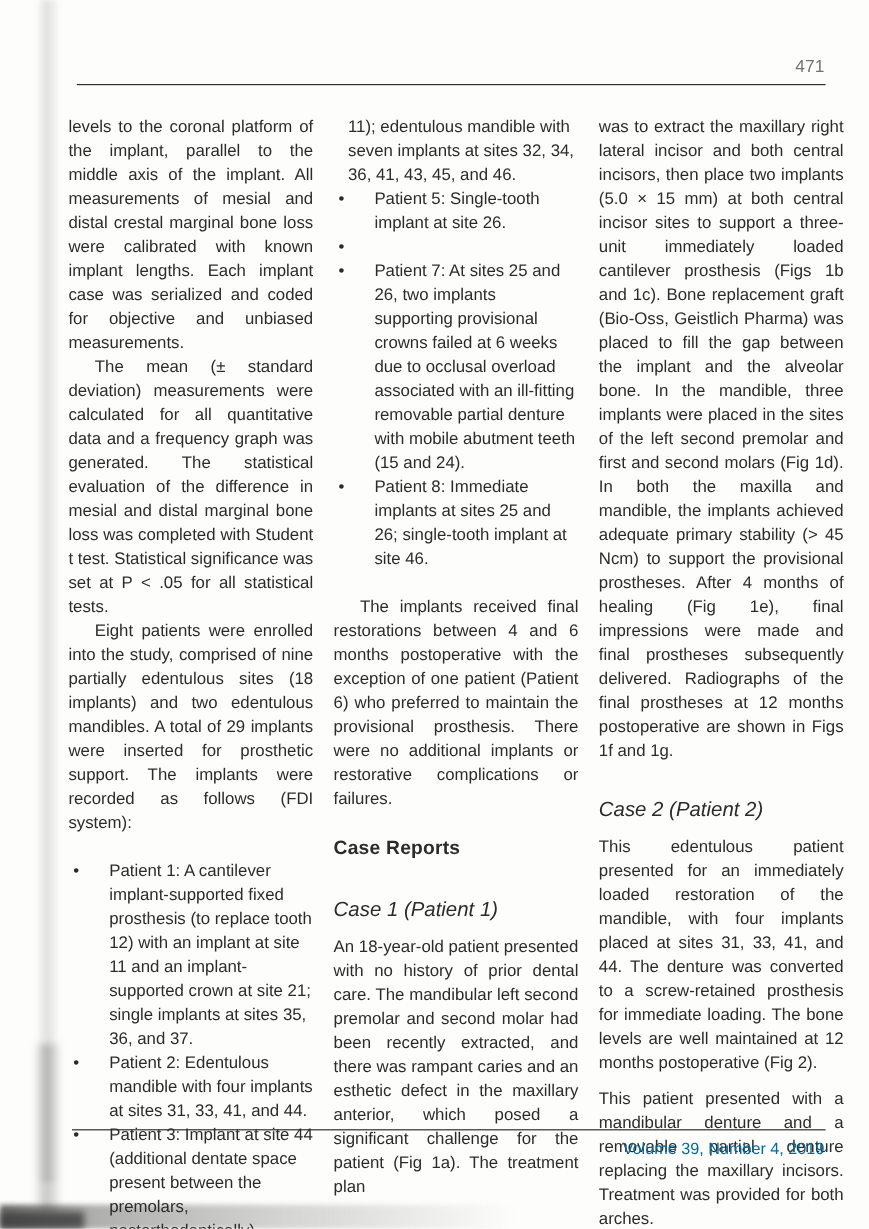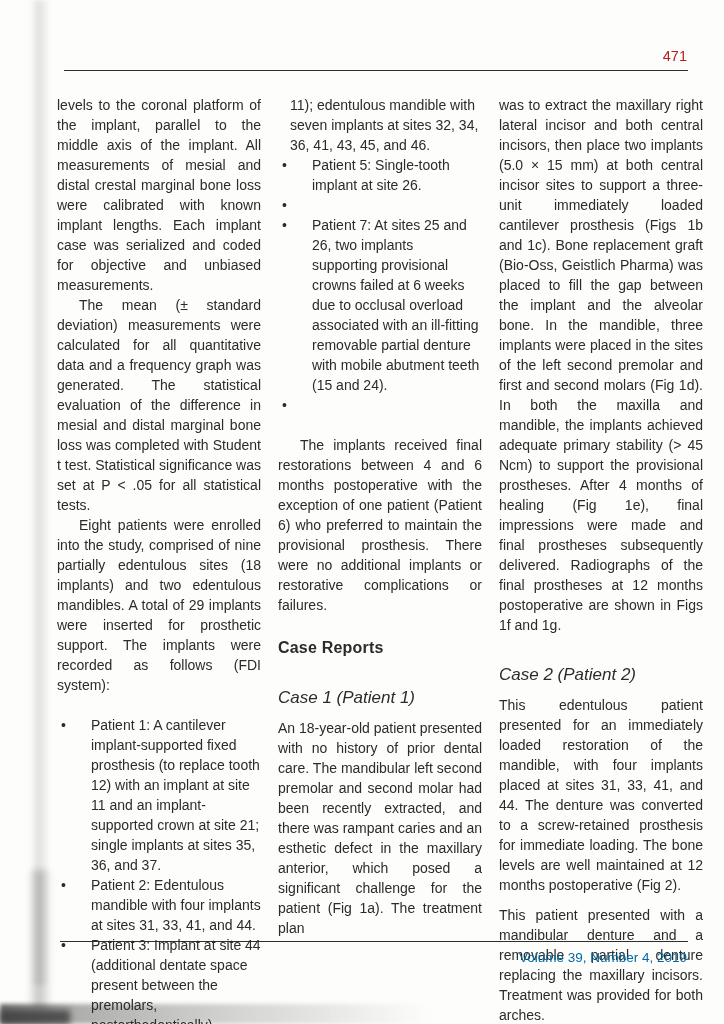--- a/index.html
+++ b/index.html
@@ -28,21 +28,21 @@
     background:linear-gradient(to right, rgba(60,60,60,.75) 0%, rgba(110,110,110,.55) 18%, rgba(150,150,150,.40) 55%, rgba(170,170,170,0) 100%);
     filter:blur(2px);
   }
   .scan-corner{
     position:absolute;left:0;top:1010px;width:70px;height:14px;
     background:rgba(60,60,60,.8);filter:blur(3px);
   }
   
   .page-number{
     position:absolute;top:48px;right:37px;
-    font-size:14.5px;color:#b91c1c;
+    font-size:14.5px;color:#737373;
   }
   .rule-top{
     position:absolute;top:70px;left:64px;right:36px;
     border-top:1.6px solid #2f2f2f;
   }
   .rule-bottom{
     position:absolute;top:941px;left:60px;right:36px;
     border-top:1.5px solid #2f2f2f;
   }
   .footer-text{
@@ -115,20 +115,21 @@
       </div>
       <div class="bullet-item">
         <span class="bullet-marker">•</span>
       </div>
       <div class="bullet-item">
         <span class="bullet-marker">•</span>
         <span class="bullet-text">Patient 7: At sites 25 and 26, two implants supporting provisional crowns failed at 6 weeks due to occlusal overload associated with an ill-fitting removable partial denture with mobile abutment teeth (15 and 24).</span>
       </div>
       <div class="bullet-item">
         <span class="bullet-marker">•</span>
+        <span class="bullet-text">Patient 8: Immediate implants at sites 25 and 26; single-tooth implant at site 46.</span>
       </div>
     </div>
     <p class="para indent after-bullets">The implants received final restorations between 4 and 6 months postoperative with the exception of one patient (Patient 6) who preferred to maintain the provisional prosthesis. There were no additional implants or restorative complications or failures.</p>
     <h2 class="case-heading">Case Reports</h2>
     <h3 class="case-sub">Case 1 (Patient 1)</h3>
     <p class="para after-sub">An 18-year-old patient presented with no history of prior dental care. The mandibular left second premolar and second molar had been recently extracted, and there was rampant caries and an esthetic defect in the maxillary anterior, which posed a significant challenge for the patient (Fig 1a). The treatment plan</p>
   </div>
 
   <div class="col">
     <p class="para">was to extract the maxillary right lateral incisor and both central incisors, then place two implants (5.0 × 15 mm) at both central incisor sites to support a three-unit immediately loaded cantilever prosthesis (Figs 1b and 1c). Bone replacement graft (Bio-Oss, Geistlich Pharma) was placed to fill the gap between the implant and the alveolar bone. In the mandible, three implants were placed in the sites of the left second premolar and first and second molars (Fig 1d). In both the maxilla and mandible, the implants achieved adequate primary stability (&gt; 45 Ncm) to support the provisional prostheses. After 4 months of healing (Fig 1e), final impressions were made and final prostheses subsequently delivered. Radiographs of the final prostheses at 12 months postoperative are shown in Figs 1f and 1g.</p>

